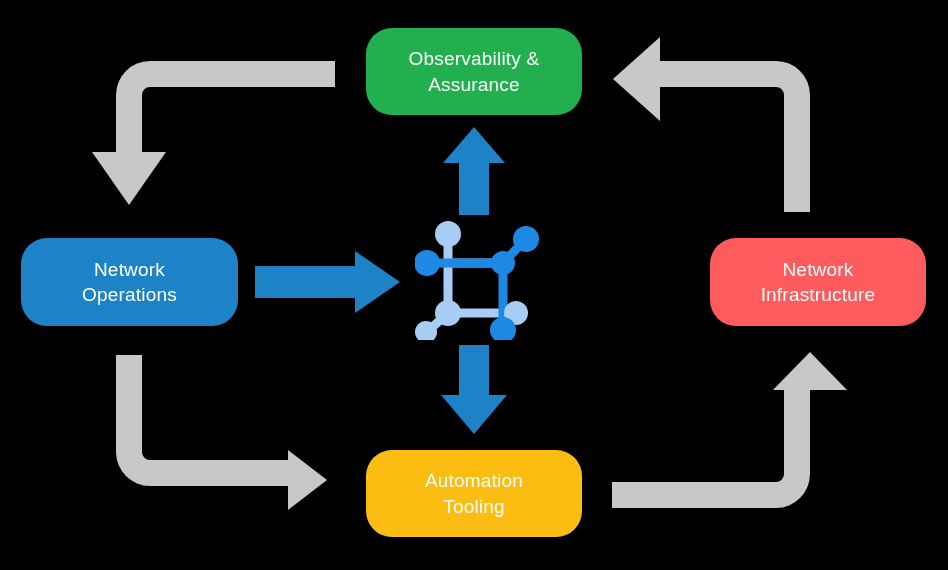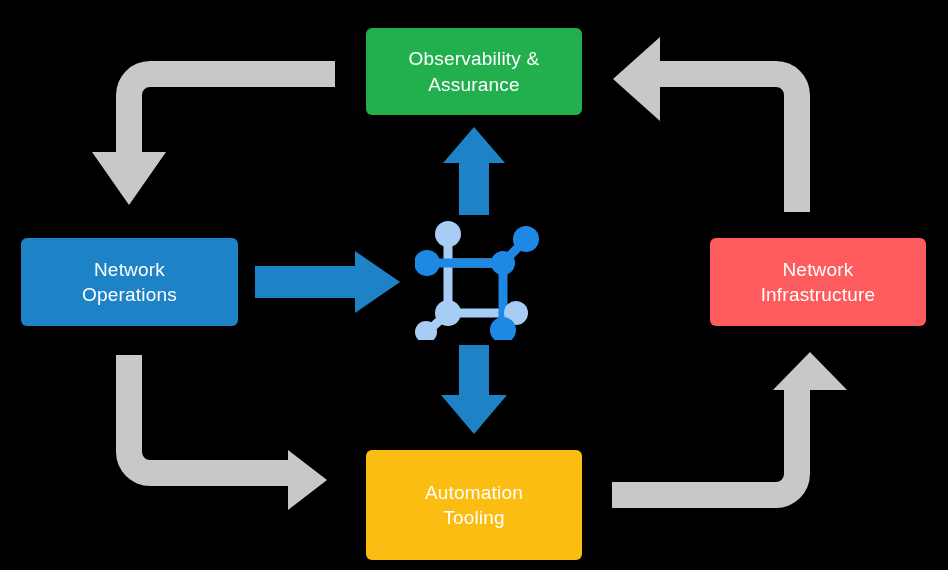--- a/index.html
+++ b/index.html
@@ -1,39 +1,39 @@
 <!DOCTYPE html>
 <html><head>
 <meta charset="utf-8">
 <style>
   html,body{margin:0;padding:0;background:#000;}
   body{width:948px;height:570px;overflow:hidden;font-family:"Liberation Sans",sans-serif;}
   #stage{position:relative;width:948px;height:570px;background:#000000;}
 
   .node-box{
     position:absolute;
-    border-radius:6px;
+    border-radius:26px;
     display:flex;
     align-items:center;
     justify-content:center;
     text-align:center;
     color:#ffffff;
     font-size:19px;
     line-height:1.32;
     font-weight:400;
     letter-spacing:.2px;
     box-sizing:border-box;
     padding:6px 4px;
     white-space:pre-line;
   }
 
   #box-observability{ left:366px; top:28px;  width:216px; height:87px;  background:#22b04f; }
   #box-operations  { left:21px;  top:238px; width:217px; height:88px;  background:#1e82c6; }
   #box-infrastructure{ left:710px; top:238px; width:216px; height:88px; background:#fd5b5e; }
-  #box-automation  { left:366px; top:450px; width:216px; height:110px;  background:#fcbd12; }
+  #box-automation  { left:366px; top:450px; width:216px; height:87px;  background:#fcbd12; }
 
   .svg-layer{position:absolute;left:0;top:0;width:948px;height:570px;}
 
   .net-icon{position:absolute;left:415px;top:218px;width:125px;height:122px;}
 </style>
 </head>
 <body>
 
 <div id="stage">
 

